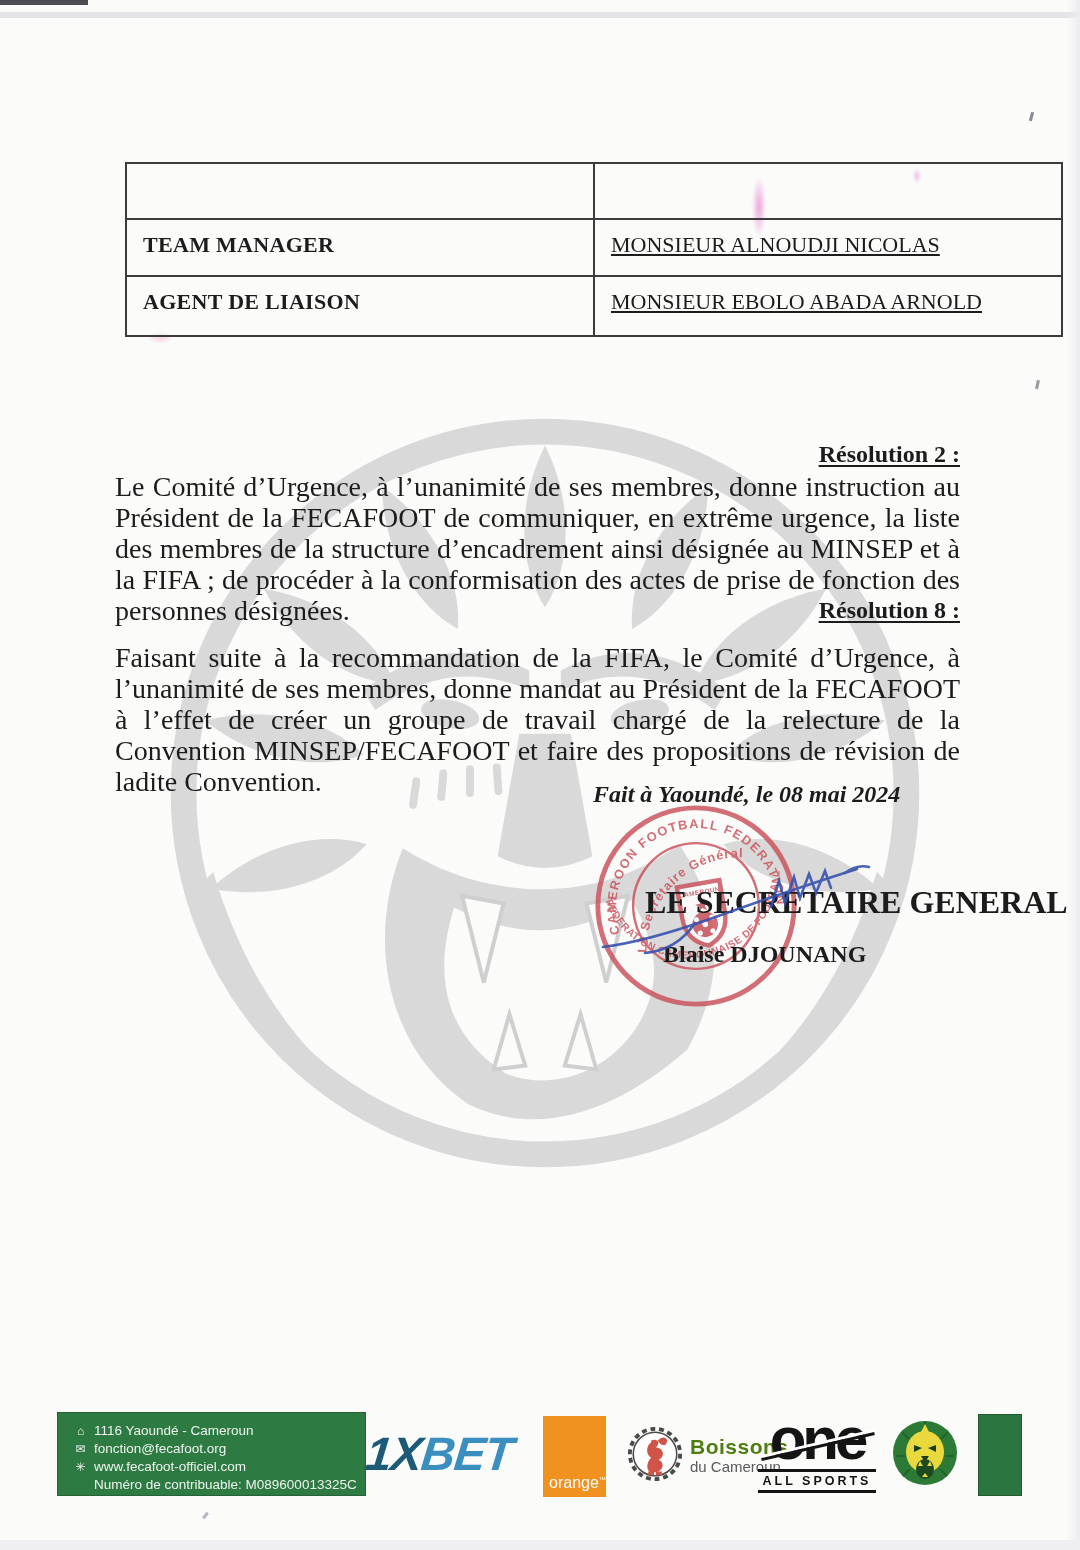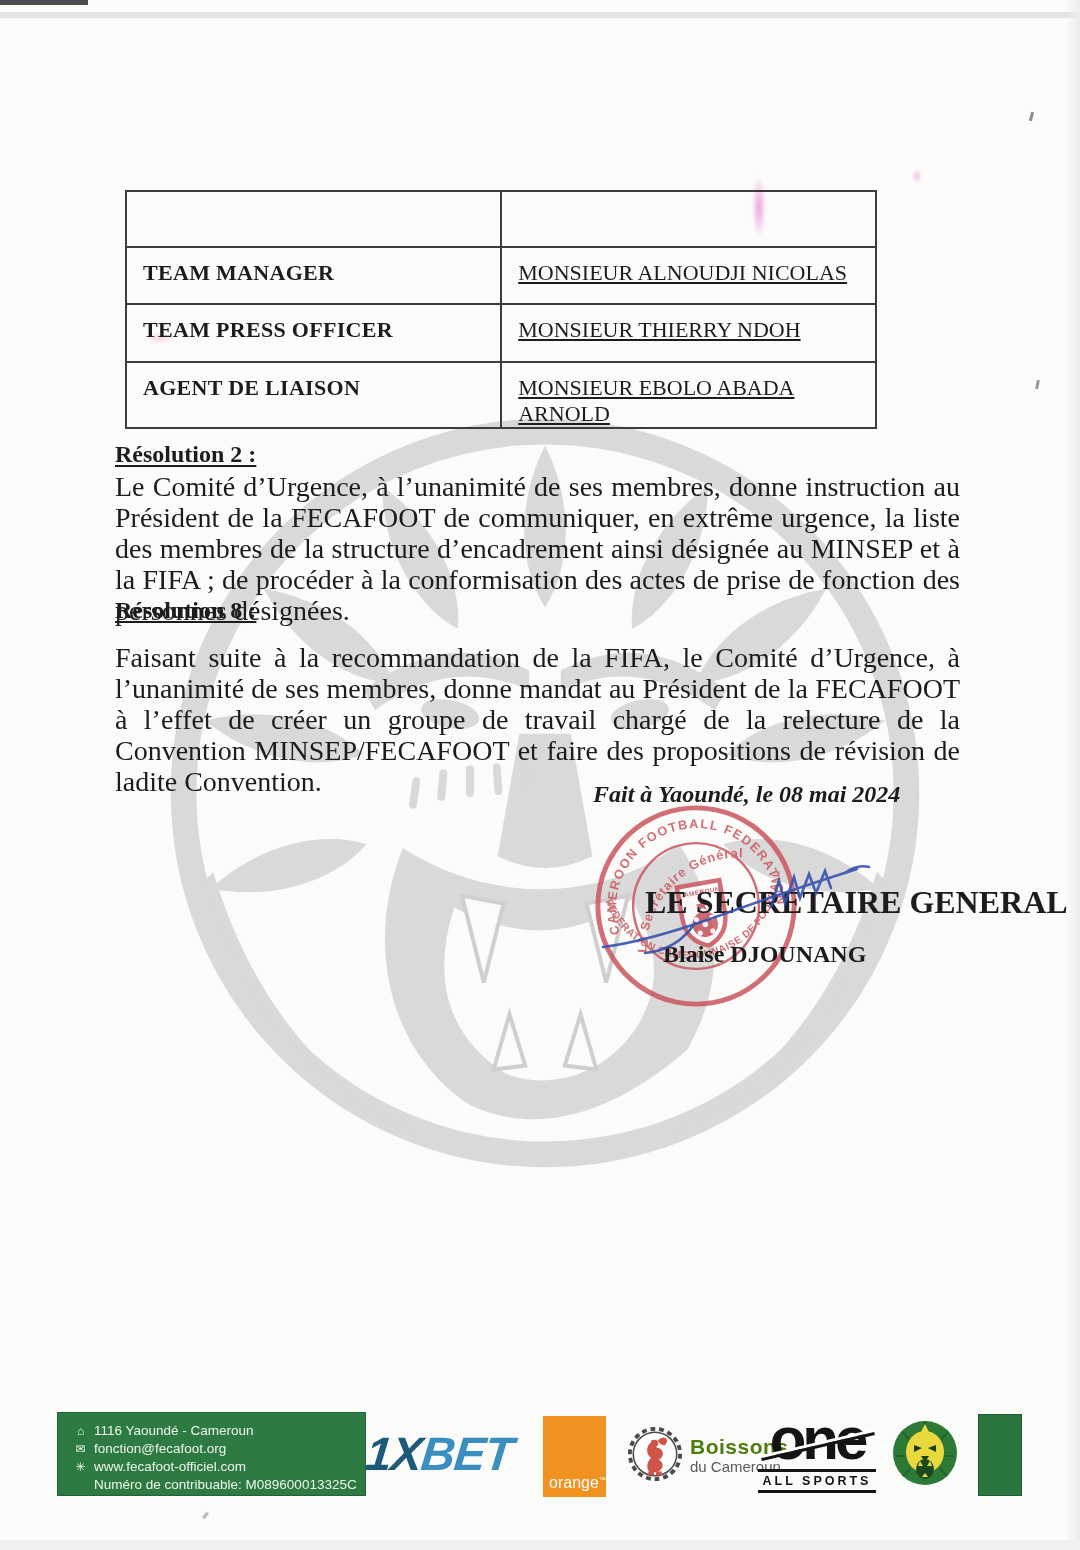--- a/index.html
+++ b/index.html
@@ -20,36 +20,36 @@
   .smudge-a{left:752px;top:176px;width:14px;height:62px;
     background:radial-gradient(closest-side,rgba(224,92,196,.55),rgba(224,92,196,0));filter:blur(1px);}
   .smudge-b{left:912px;top:168px;width:10px;height:16px;
     background:radial-gradient(closest-side,rgba(224,92,196,.35),rgba(224,92,196,0));}
   .smudge-c{left:146px;top:332px;width:28px;height:12px;
     background:radial-gradient(closest-side,rgba(230,120,160,.28),rgba(230,120,160,0));}
   
   .watermark{left:150px;top:398px;width:790px;height:790px;z-index:1;}
   
   table.roster{
-    left:125px;top:190px;width:752px;border-collapse:collapse;z-index:3;position:absolute;
+    left:125px;top:162px;width:938px;border-collapse:collapse;z-index:3;position:absolute;
     font-size:22px;
     border-radius:11px;
   }
   table.roster td{
     border:2px solid #3c3c3c;vertical-align:top;padding:12px 6px 0 16px;
   }
   td.role-cell{width:390px;font-weight:700;letter-spacing:.3px;}
   td.name-cell{width:390px;text-decoration:underline;}
   tr.r0 td{height:42px;}
   tr.r1 td{height:43px;}
   tr.r2 td{height:44px;}
   tr.r3 td{height:46px;}
   
   .res-title{
-    left:115px;width:845px;text-align:left;font-weight:700;font-size:24px;
+    left:115px;width:845px;text-align:right;font-weight:700;font-size:24px;
     text-decoration:underline;text-underline-offset:3px;z-index:3;
   }
   .res-body{
     left:115px;width:845px;text-align:justify;font-size:28px;line-height:31px;z-index:3;
   }
   .rt1{top:441px;} .rb1{top:471px;}
   .rt2{top:597px;} .rb2{top:642px;}
   
   .place-date{left:593px;top:781px;font-style:italic;font-weight:700;font-size:24px;z-index:5;}
   .sig-role{left:645px;top:884px;font-weight:700;font-size:32px;z-index:5;text-align:center;}
@@ -146,24 +146,20 @@
 
   <table class="roster">
     <tbody>
         <tr class="r0">
       <td class="role-cell"></td>
       <td class="name-cell"></td>
     </tr>
     <tr class="r1">
       <td class="role-cell">TEAM MANAGER</td>
       <td class="name-cell">MONSIEUR ALNOUDJI NICOLAS</td>
-    </tr>
-    <tr class="r2">
-      <td class="role-cell">TEAM PRESS OFFICER</td>
-      <td class="name-cell">MONSIEUR THIERRY NDOH</td>
     </tr>
     <tr class="r3">
       <td class="role-cell">AGENT DE LIAISON</td>
       <td class="name-cell">MONSIEUR EBOLO ABADA ARNOLD</td>
     </tr>
   </tbody>
     </table>
 
   <div class="abs res-title rt1">Résolution 2 :</div>
   <div class="abs res-body rb1">Le Comité d’Urgence, à l’unanimité de ses membres, donne instruction au Président de la FECAFOOT de communiquer, en extrême urgence, la liste des membres de la structure d’encadrement ainsi désignée au MINSEP et à la FIFA ; de procéder à la conformisation des actes de prise de fonction des personnes désignées.</div>

